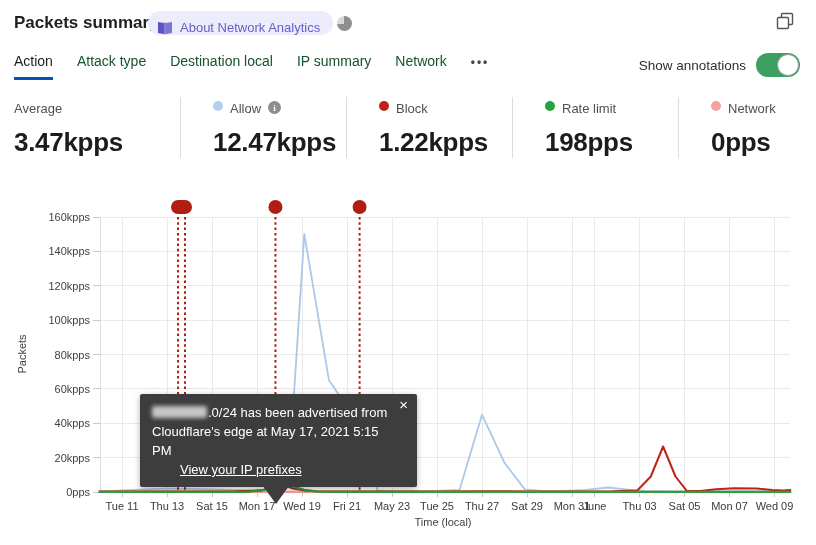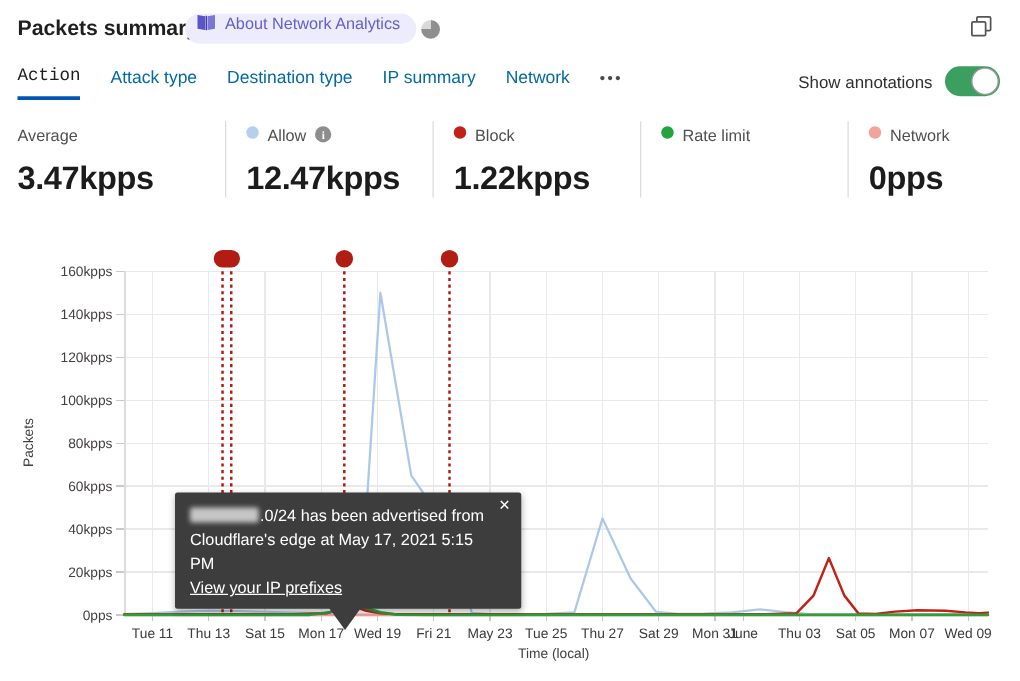--- a/index.html
+++ b/index.html
@@ -1,59 +1,59 @@
 <!DOCTYPE html>
 <html><head>
 <meta charset="utf-8">
 <style>
   * { margin:0; padding:0; box-sizing:border-box; }
   body { background:#fff; font-family:"Liberation Sans", sans-serif; }
   #page { position:relative; width:816px; height:545px; background:#fff; overflow:hidden; }
 
   
   #page-title { position:absolute; left:14px; top:13px; font-size:17px; font-weight:700; color:#1f1f1f; }
-  #about-badge { position:absolute; left:148px; top:11px; height:24px; display:flex; align-items:flex-start; gap:7px;
+  #about-badge { position:absolute; left:148px; top:11px; height:24px; display:flex; align-items:flex-end; gap:7px;
      background:#edecfc; border-radius:13px; padding:0 13px 0 9px; cursor:pointer; }
   #about-badge span.lbl { font-size:13px; color:#6560c9; }
   #pie-icon { position:absolute; left:337px; top:16px; width:15px; height:15px; border-radius:50%;
      background:conic-gradient(#8f8f8f 0 270deg, #d9d9d9 270deg 360deg); }
   #dup-icon { position:absolute; left:776px; top:12px; width:18px; height:18px; cursor:pointer; }
 
   
   #tabs { position:absolute; left:14px; top:53px; display:flex; gap:24px; }
-  .tab { font-size:14px; color:#0369a1; padding-bottom:8px; cursor:pointer; white-space:nowrap; }
-  .tab.active { color:#1d1d1d; border-bottom:3px solid #0055b3;font-family:Liberation Mono, monospace; }
+  .tab { font-size:14px; color:#14532d; padding-bottom:8px; cursor:pointer; white-space:nowrap; }
+  .tab.active { color:#1d1d1d; border-bottom:3px solid #0055b3; }
   .tab.more { font-size:12px; letter-spacing:2px; color:#4a4a4a; padding-top:2px; font-weight:700; }
   #annot-ctl { position:absolute; right:16px; top:53px; display:flex; align-items:center; gap:10px;margin-left:36px; }
   #annot-label { font-size:13.5px; color:#2f2f2f; }
   #annot-toggle { width:44px; height:24px; border-radius:12px; background:#3ba05f; position:relative; cursor:pointer; }
   #annot-toggle .knob { position:absolute; right:1px; top:1px; width:22px; height:22px; border-radius:50%;
      background:#fff; border:1px solid #9b9b9b; }
 
   
   #stats { position:absolute; left:14px; top:97px; display:flex; }
   .stat { width:166px; padding-top:4px; }
-  .stat + .stat { border-left:1px solid #dcdcdc; padding-left:16px; }
+  .stat + .stat { border-left:1px solid #dcdcdc; padding-left:32px; }
   .stat .lab { display:flex; gap:7px; font-size:13px; color:#4f4f4f; height:18px; }
   .stat .dot { width:10px; height:10px; border-radius:50%; flex:0 0 auto; }
   .stat .info { width:13px; height:13px; border-radius:50%; background:#8d8d8d; color:#fff; font-size:9px;
      font-weight:700; display:flex; align-items:center; justify-content:center; font-family:"Liberation Serif", serif; }
   .stat .val { font-size:26px; font-weight:700; color:#1c1c1c; margin-top:8px; letter-spacing:-0.3px; }
 
   
   #chart-wrap { position:absolute; left:0; top:190px; width:816px; height:355px; }
   svg text { font-family:"Liberation Sans", sans-serif; }
 
   
   #tooltip { position:absolute; left:140px; top:394px; width:277px; background:#3d3d3d; color:#fff;
      border-radius:2px; padding:9px 26px 8px 12px; font-size:13px; line-height:19px; z-index:5;
      box-shadow:0 2px 6px rgba(0,0,0,.3); }
   #tooltip .redact { display:inline-block; width:55px; height:12px; background:#c6c6c6; border-radius:2px;
      filter:blur(2px); transform:translateY(1px); margin-right:1px; }
-  #tooltip a { color:#fff; text-decoration:underline; cursor:pointer; }
+  #tooltip a { color:#fff; text-decoration:underline; cursor:pointer;margin-left:28px; }
   #tooltip .close { position:absolute; top:3px; right:9px; font-size:15px; color:#fff; cursor:pointer; line-height:16px; }
   #tooltip .caret { position:absolute; left:123px; bottom:-17px; width:0; height:0;
      border-left:13px solid transparent; border-right:13px solid transparent; border-top:18px solid #3d3d3d; }
 </style>
 </head>
 <body>
 
 <div id="page">
 
   <div id="page-title">Packets summary</div>
@@ -70,21 +70,21 @@
   <div id="pie-icon"></div>
 
   <svg id="dup-icon" viewBox="0 0 18 18">
     <rect x="5.5" y="1.5" width="11" height="11" rx="1" fill="#fff" stroke="#555" stroke-width="1.4"></rect>
     <rect x="1.5" y="5.5" width="11" height="11" rx="1" fill="#fff" stroke="#555" stroke-width="1.4"></rect>
   </svg>
 
   <div id="tabs">
       <div class="tab active">Action</div>
       <div class="tab">Attack type</div>
-      <div class="tab">Destination type</div>
+      <div class="tab">Destination local</div>
       <div class="tab">IP summary</div>
       <div class="tab">Network</div>
       <div class="tab more">•••</div>
     </div>
 
   <div id="annot-ctl">
     <span id="annot-label">Show annotations</span>
     <div id="annot-toggle">
         <div class="knob"></div>
       </div>
@@ -110,20 +110,21 @@
           <span class="dot" style="background: rgb(194, 33, 26);"></span>
           <span>Block</span>
         </div>
         <div class="val">1.22kpps</div>
       </div>
       <div class="stat">
         <div class="lab">
           <span class="dot" style="background: rgb(35, 164, 63);"></span>
           <span>Rate limit</span>
         </div>
+        <div class="val">198pps</div>
       </div>
       <div class="stat">
         <div class="lab">
           <span class="dot" style="background: rgb(244, 162, 156);"></span>
           <span>Network</span>
         </div>
         <div class="val">0pps</div>
       </div>
     </div>
 

